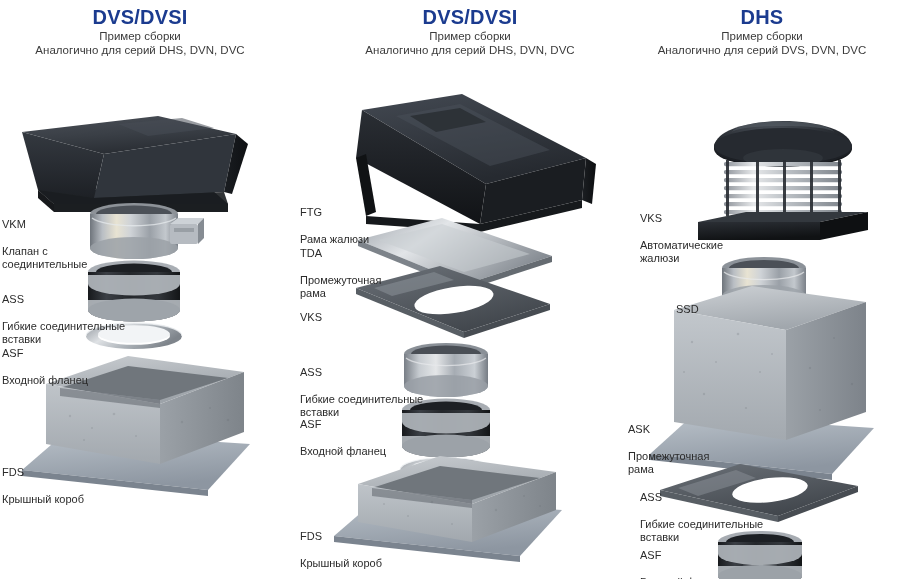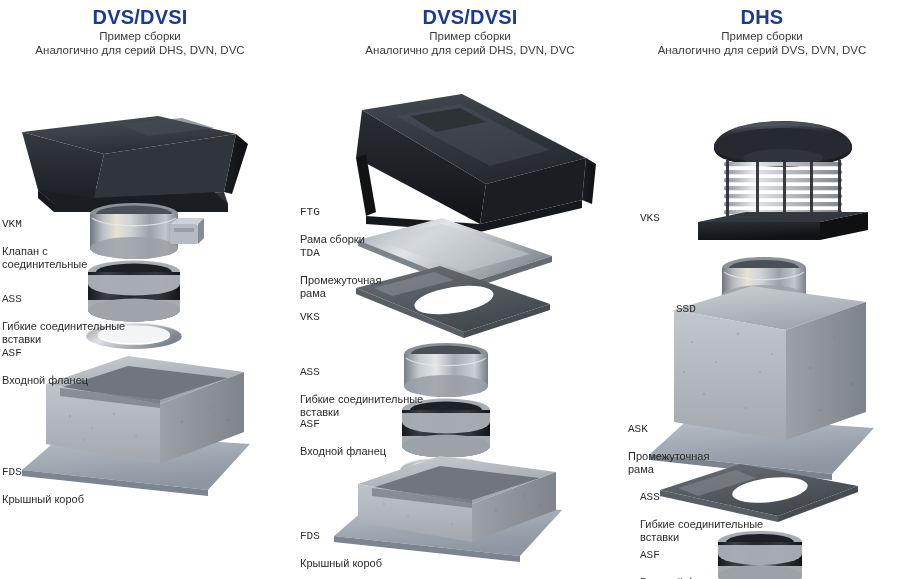--- a/index.html
+++ b/index.html
@@ -47,21 +47,21 @@
 
   
   .label {
     position: absolute;
     font-size: 11px;
     color: #2b2b2b;
     line-height: 13.5px;
     white-space: pre-line;
     z-index: 40;
   }
-  .label .code { display: block; font-family: Liberation Mono, monospace; }
+  .label .code { display: block; }
   .label .desc { display: block; }
 
   
   .art { position: absolute; }
   svg { display: block; overflow: visible; }
 </style>
 </head>
 <body>
 
 <div id="root">
@@ -348,21 +348,21 @@
           <circle cx="196" cy="438" r="1.2"></circle>
             <circle cx="224" cy="424" r="1"></circle>
           <circle cx="240" cy="434" r="1.1"></circle>
         </g>
       </g>
     </svg>
   </div>
 
   <div class="label" style="left:300px; top:192px;">
     <span class="code">FTG</span>
-    <span class="desc">Рама сборки</span>
+    <span class="desc">Рама жалюзи</span>
   </div>
   <div class="label" style="left:300px; top:233px;">
     <span class="code">TDA</span>
     <span class="desc">Промежуточная
 рама</span>
   </div>
   <div class="label" style="left:300px; top:297px;">
     <span class="code">VKS</span>
   </div>
   <div class="label" style="left:300px; top:352px;">
@@ -500,20 +500,22 @@
         <ellipse cx="140" cy="528" rx="44" ry="12" fill="url(#L_ringMetal)"></ellipse>
         <ellipse cx="140" cy="528" rx="33" ry="8" fill="#ffffff"></ellipse>
         <ellipse cx="140" cy="526" rx="33" ry="8" fill="#f3f5f7"></ellipse>
         <path d="M96,528 A44,12 0 0 1 184,528" fill="none" stroke="#eef0f2" stroke-width="1.2" opacity="0.8"></path>
       </g>
     </svg>
   </div>
 
   <div class="label" style="left:640px; top:198px;">
     <span class="code">VKS</span>
+    <span class="desc">Автоматические
+жалюзи</span>
   </div>
   <div class="label" style="left:676px; top:289px;">
     <span class="code">SSD</span>
   </div>
   <div class="label" style="left:628px; top:409px;">
     <span class="code">ASK</span>
     <span class="desc">Промежуточная
 рама</span>
   </div>
   <div class="label" style="left:640px; top:477px;">

